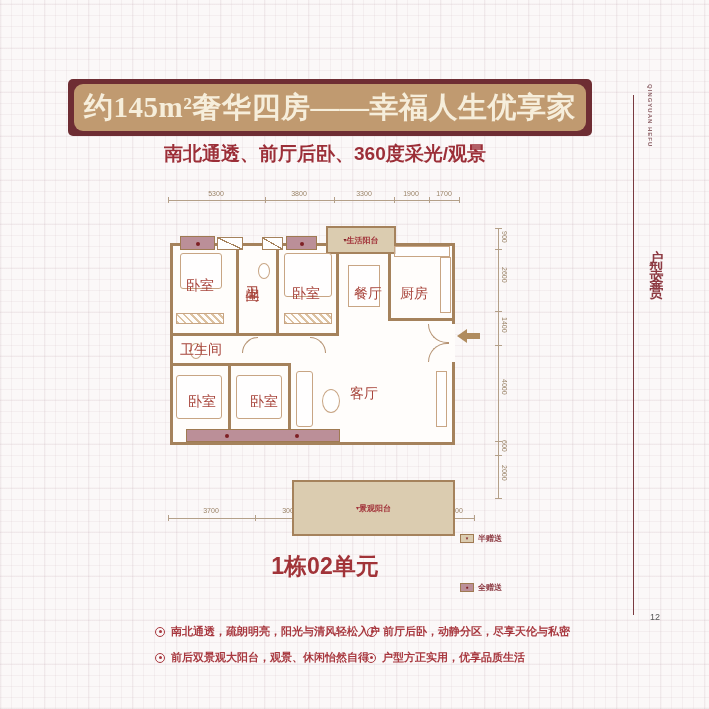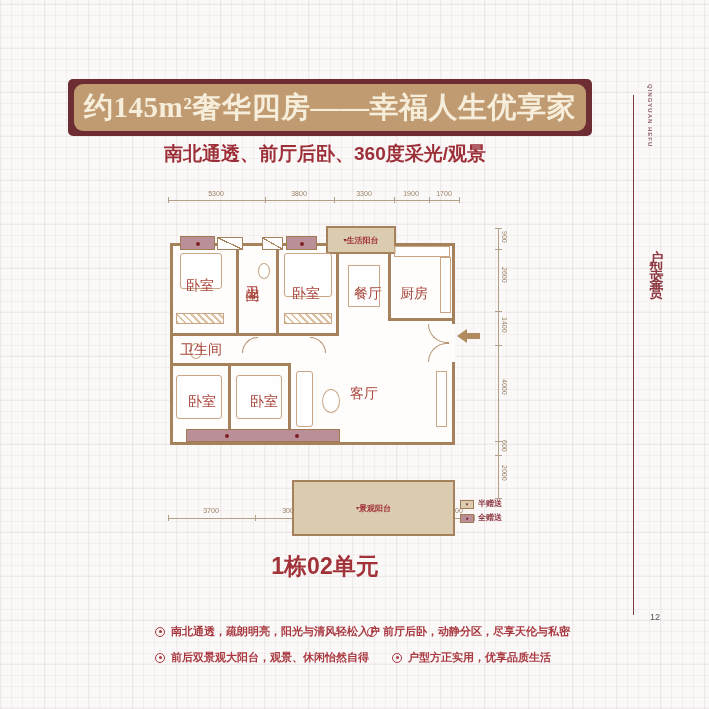--- a/index.html
+++ b/index.html
@@ -45,21 +45,21 @@
   .furn{position:absolute;border:1px solid #c8a584;background:rgba(255,255,255,0.65);box-sizing:border-box;}
   .hatch{position:absolute;border:1px solid #c8a584;box-sizing:border-box;
     background:repeating-linear-gradient(45deg, #dcc1a0 0 2px, transparent 2px 5px);}
   .oval{position:absolute;border:1px solid #c8a584;border-radius:50%;background:#fff;}
   .arc{position:absolute;box-sizing:border-box;}
   .gap{position:absolute;background:#fffdfb;}
   .arrow{position:absolute;display:flex;align-items:center;}
   .arrow .head{width:0;height:0;border-top:7px solid transparent;border-bottom:7px solid transparent;border-right:10px solid #b08c5f;}
   .arrow .tail{width:13px;height:6px;background:#b08c5f;}
   .legend{position:absolute;left:300px;top:305px;display:flex;flex-direction:column;gap:3px;}
-  .legend .lrow{display:flex;align-items:flex-end;gap:4px;}
+  .legend .lrow{display:flex;align-items:center;gap:4px;margin-top:35px;}
   .legend .sw{width:14px;height:9px;border:1px solid #9f7a52;box-sizing:border-box;display:flex;align-items:center;justify-content:center;font-size:5px;line-height:5px;color:#7e1f24;}
   .legend .sw.half{background:#dbccb0;}
   .legend .sw.full{background:#bb8f98;}
   .legend .ltxt{font-size:8px;color:#8d3a42;font-weight:bold;}
   
   .unit-name{position:absolute;left:0;top:551px;width:650px;text-align:center;font-size:23px;font-weight:bold;color:#a13338;}
   .unit-spec{position:absolute;left:0;top:588px;width:650px;text-align:center;font-size:16px;font-weight:bold;color:#5f4a40;}
   .feature{position:absolute;display:flex;align-items:center;font-size:11px;font-weight:bold;color:#a8383f;white-space:nowrap;}
   .bullet{width:8px;height:8px;border:1px solid #a8383f;border-radius:50%;display:inline-flex;align-items:center;justify-content:center;margin-right:6px;flex:none;}
   .bullet::after{content:"";width:3px;height:3px;background:#a8383f;border-radius:50%;}
@@ -213,18 +213,18 @@
     <span>南北通透，疏朗明亮，阳光与清风轻松入户</span>
   </div>
   <div class="feature" style="left:367px;top:624px;">
     <span class="bullet"></span>
     <span>前厅后卧，动静分区，尽享天伦与私密</span>
   </div>
   <div class="feature" style="left:155px;top:650px;">
     <span class="bullet"></span>
     <span>前后双景观大阳台，观景、休闲怡然自得</span>
   </div>
-  <div class="feature" style="left:382px;top:650px;padding-left:10px;">
+  <div class="feature" style="left:366px;top:650px;">
     <span class="bullet"></span>
     <span>户型方正实用，优享品质生活</span>
   </div>
 
 </div>
 
 </body></html>

